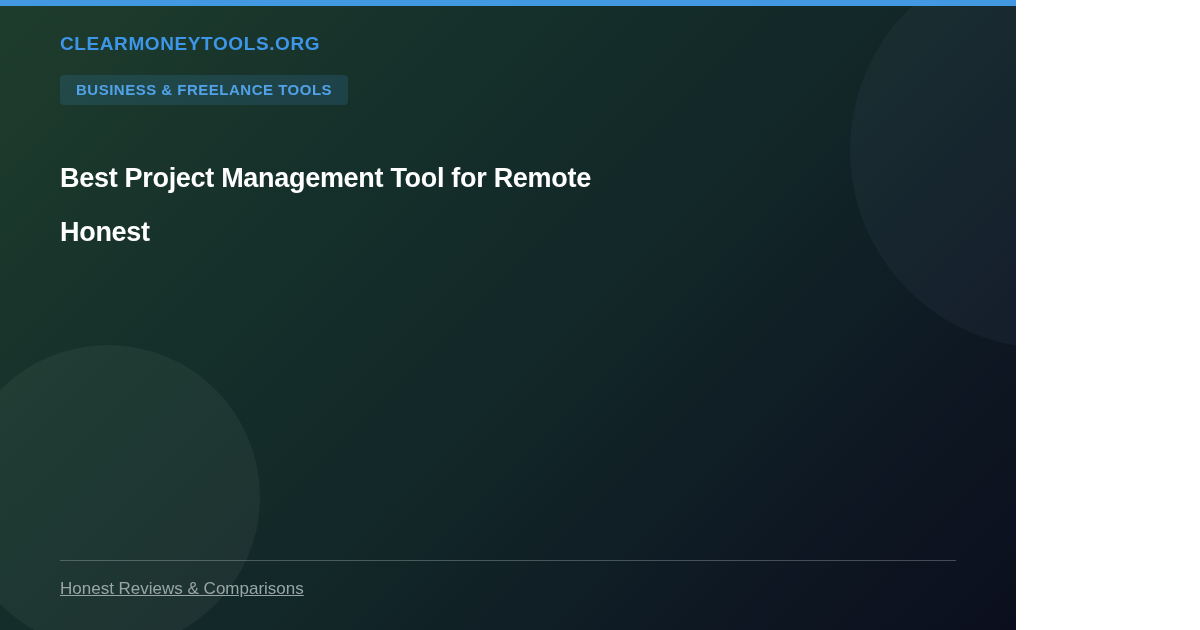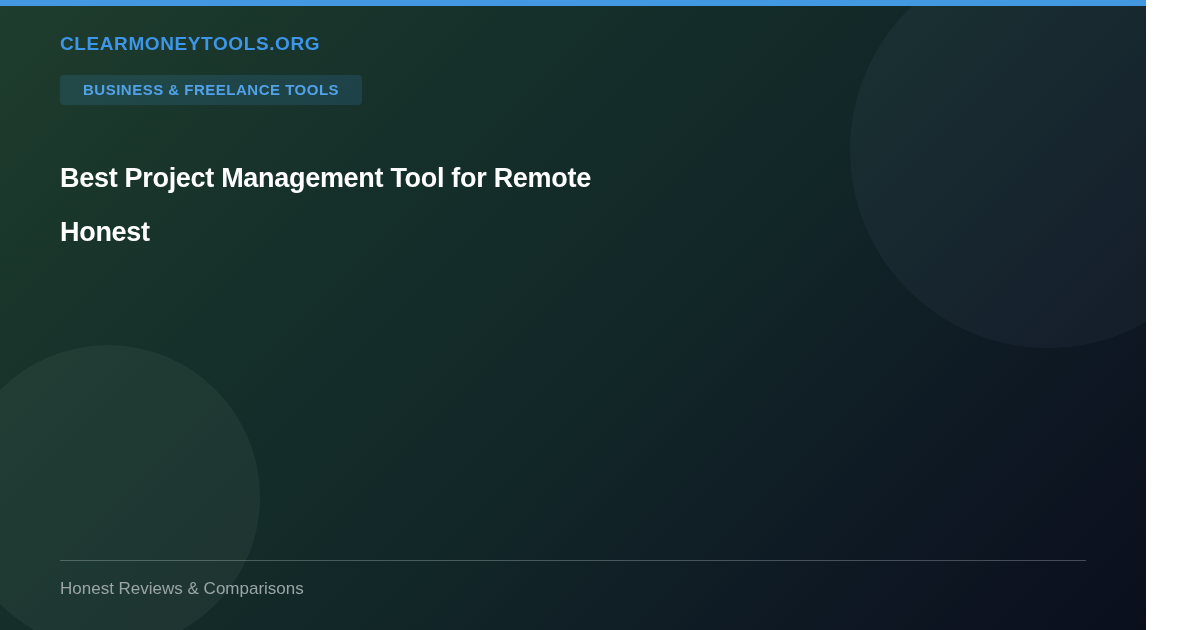--- a/index.html
+++ b/index.html
@@ -1,21 +1,21 @@
 <!DOCTYPE html>
 <html><head>
 <meta charset="utf-8">
 <style>
   * { margin: 0; padding: 0; box-sizing: border-box; }
   html, body { width: 1200px; height: 630px; overflow: hidden; }
   body { font-family: "Liberation Sans", "DejaVu Sans", sans-serif; }
 
   .card {
     position: relative;
-    width: 1146px;
+    width: 1016px;
     height: 630px;
     overflow: hidden;
     background: linear-gradient(135deg, #1f3d2d 0%, #15302a 30%, #122728 55%, #0e1823 80%, #0b0f1d 100%);
   }
 
   .topbar {
     position: absolute;
     top: 0; left: 0; right: 0;
     height: 6px;
     background: #4299e1;
@@ -53,21 +53,21 @@
     font-size: 19px;
     line-height: 22px;
     font-weight: 800;
     letter-spacing: 0.6px;
     color: #3d96e8;
   }
 
   .badge {
     display: inline-block;
     margin-top: 20px;
-    padding: 6px 23px;
+    padding: 6px 16px;
     background: rgba(66, 153, 225, 0.16);
     border-radius: 4px;
   }
   .badge-label {
     font-size: 15px;
     line-height: 18px;
     font-weight: 600;
     letter-spacing: 0.5px;
     color: #52a2e8;
   }
@@ -90,20 +90,21 @@
     top: 560px;
     z-index: 2;
     border-top: 1px solid rgba(214, 226, 231, 0.28);
   }
   .tagline {
     margin-top: 18px;
     font-size: 17px;
     line-height: 20px;
     font-weight: 400;
     color: #9aa6a6;
+    text-decoration: underline;
   }
 </style>
 </head>
 <body>
 
 <div class="card">
 
   <div class="topbar"></div>
 
   <div class="decor-circle circle-tr"></div>

